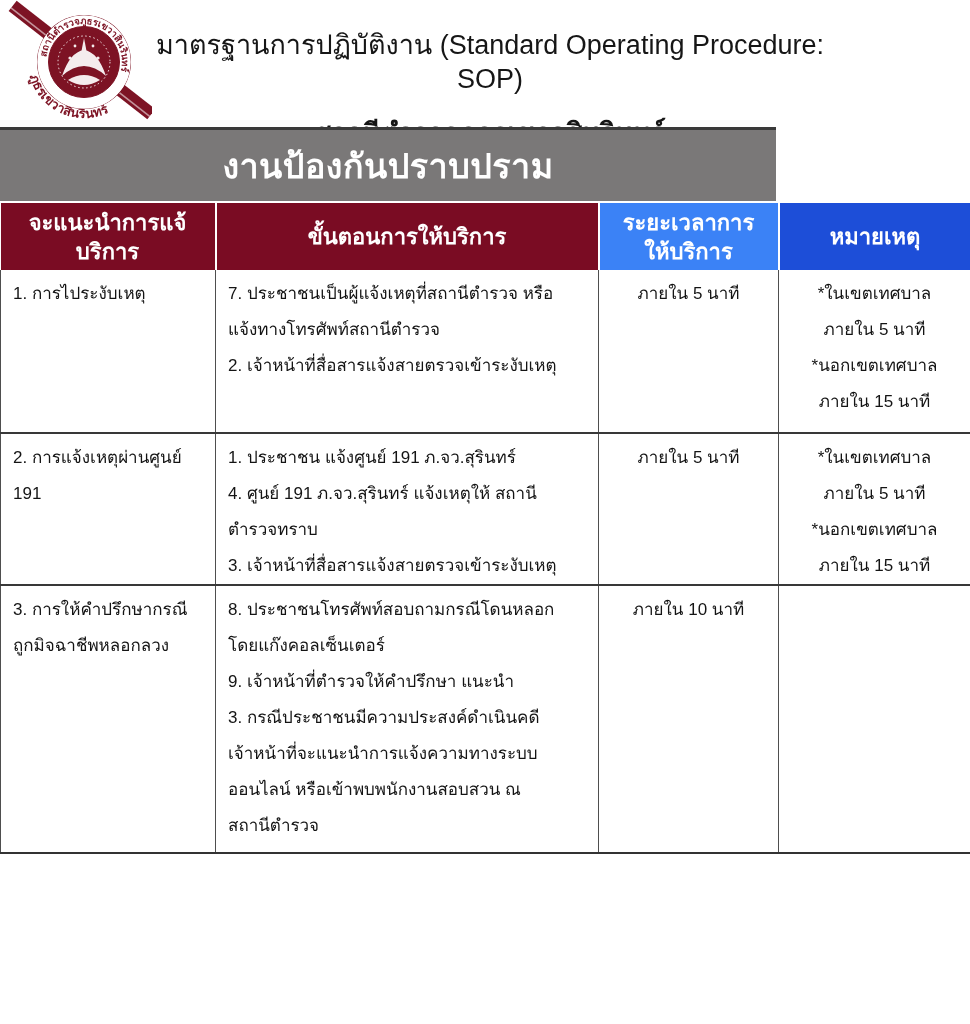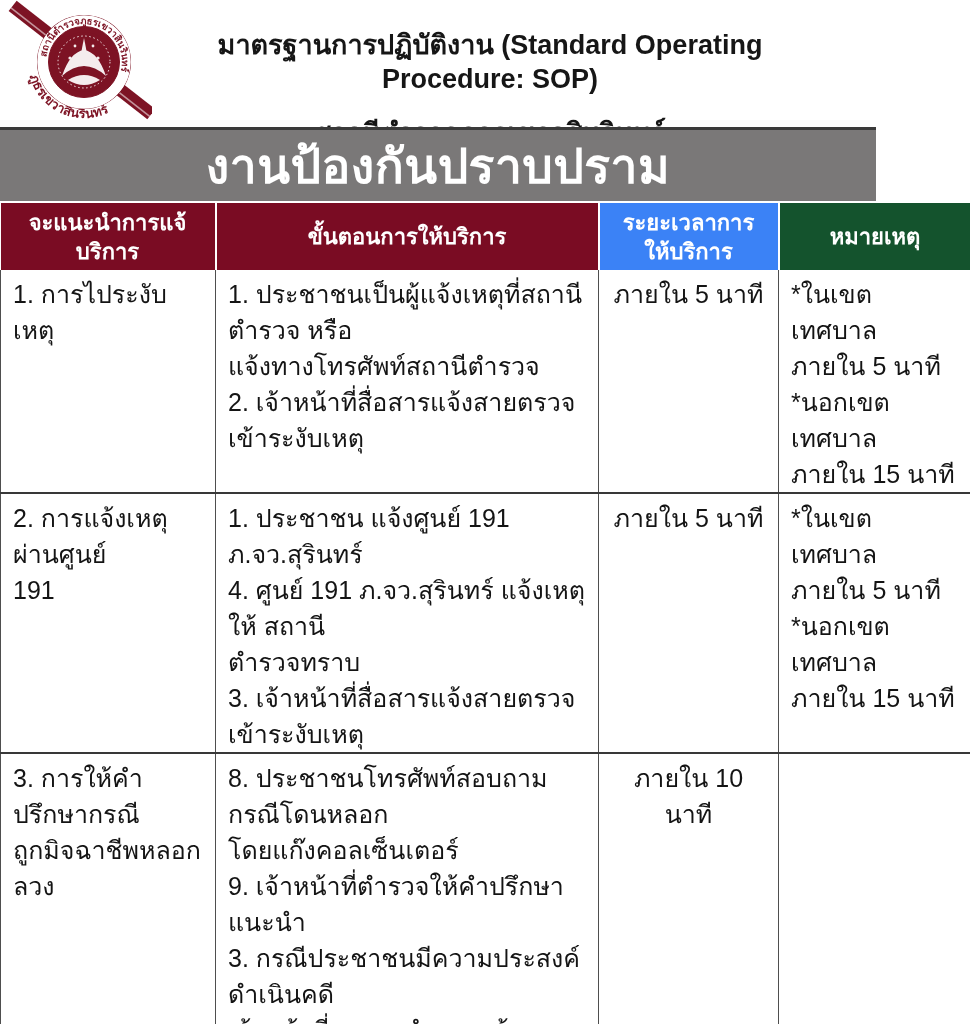--- a/index.html
+++ b/index.html
@@ -5,51 +5,51 @@
   html,body{margin:0;padding:0;background:#ffffff;}
   .page{
     position:relative;width:970px;height:1024px;overflow:hidden;
     background:#ffffff;font-family:"Liberation Sans",sans-serif;
     color:#141414;
   }
   
   .doc-header{position:absolute;top:0;left:0;width:970px;height:127px;}
   .logo{position:absolute;left:2px;top:0;width:150px;height:126px;}
   .titles{position:absolute;left:150px;top:28px;width:680px;text-align:center;}
-  .title-line{font-size:27px;font-weight:700;color:#161616;line-height:34px;}
+  .title-line{font-size:27px;font-weight:400;color:#161616;line-height:34px;}
   .subtitle-line{margin-top:20px;font-size:27px;font-weight:700;color:#161616;line-height:34px;}
   
   .banner{
-    position:absolute;top:127px;left:0;width:876px;height:76px;box-sizing:border-box;
+    position:absolute;top:127px;left:0;width:776px;height:76px;box-sizing:border-box;
     border-top:3px solid #3a3a3a;border-bottom:2px solid #ffffff;
     display:flex;align-items:center;justify-content:center;
-    color:#ffffff;font-size:48px;font-weight:700;letter-spacing:.5px;
+    color:#ffffff;font-size:34px;font-weight:700;letter-spacing:.5px;
   }
   
   table.sop{
     position:absolute;top:203px;left:0;width:970px;
     border-collapse:collapse;table-layout:fixed;
   }
   table.sop th{
     height:67px;box-sizing:border-box;vertical-align:middle;text-align:center;
     color:#ffffff;font-size:22px;font-weight:600;line-height:29px;
     white-space:pre-line;padding:2px 4px;
   }
   table.sop th + th{border-left:2.5px solid #ffffff;}
   table.sop td{
     box-sizing:border-box;vertical-align:top;
-    font-size:25px;font-weight:400;line-height:36px;color:#141414;
+    font-size:17px;font-weight:400;line-height:36px;color:#141414;
     border:1.5px solid #4e4e4e;border-top:none;border-bottom:2px solid #383838;
     padding:6px 12px 0 12px;white-space:pre-line;overflow:hidden;margin-top:9px;
   }
   table.sop tr:last-child td{border-bottom:2.5px solid #333333;}
   td.c-type{padding-left:9px;padding-right:6px;}
   td.c-steps p{margin:0;white-space:pre-line;}
   td.c-dur{text-align:center;padding-left:4px;padding-right:4px;}
-  td.c-note{text-align:left;padding-left:4px;padding-right:4px;}
+  td.c-note{text-align:center;padding-left:4px;padding-right:4px;}
   .note-line{display:block;}
 </style>
 </head>
 <body>
 
 <div class="page">
 
   <div class="doc-header">
     <svg class="logo" viewBox="0 0 150 126" xmlns="http://www.w3.org/2000/svg" aria-hidden="true">
 
@@ -105,27 +105,27 @@
       <col style="width:383px">
       <col style="width:180px">
       <col style="width:192px">
     </colgroup>
     <thead>
       <tr id="sop-head">
         <th style="background: rgb(122, 12, 35); color: rgb(255, 255, 255);">จะแนะนำการแจ้บริการ</th>
         <th style="background: rgb(122, 12, 35); color: rgb(255, 255, 255); margin-left: 14px;">ขั้นตอนการให้บริการ</th>
         <th style="background: #3b82f6; color: rgb(255, 255, 255);">ระยะเวลาการ
 ให้บริการ</th>
-        <th style="background: #14532d; color: rgb(255, 255, 255);">หมายเหตุ</th>
+        <th style="background: #1d4ed8; color: rgb(255, 255, 255);">หมายเหตุ</th>
       </tr>
     </thead>
     <tbody id="sop-body">
         <tr style="height: 163px;">
           <td class="c-type">1. การไประงับเหตุ</td>
-          <td class="c-steps"><p>1. ประชาชนเป็นผู้แจ้งเหตุที่สถานีตำรวจ หรือ
+          <td class="c-steps"><p>7. ประชาชนเป็นผู้แจ้งเหตุที่สถานีตำรวจ หรือ
 แจ้งทางโทรศัพท์สถานีตำรวจ</p><p>2. เจ้าหน้าที่สื่อสารแจ้งสายตรวจเข้าระงับเหตุ</p></td>
           <td class="c-dur">ภายใน 5 นาที</td>
           <td class="c-note"><span class="note-line">*ในเขตเทศบาล</span><span class="note-line">ภายใน 5 นาที</span><span class="note-line">*นอกเขตเทศบาล</span><span class="note-line">ภายใน 15 นาที</span></td>
         </tr>
         <tr style="height: 150px; padding-left: 25px;">
           <td class="c-type">2. การแจ้งเหตุผ่านศูนย์
 191</td>
           <td class="c-steps"><p>1. ประชาชน แจ้งศูนย์ 191 ภ.จว.สุรินทร์</p><p>4. ศูนย์ 191 ภ.จว.สุรินทร์ แจ้งเหตุให้ สถานี
 ตำรวจทราบ</p><p>3. เจ้าหน้าที่สื่อสารแจ้งสายตรวจเข้าระงับเหตุ</p></td>
           <td class="c-dur">ภายใน 5 นาที</td>

